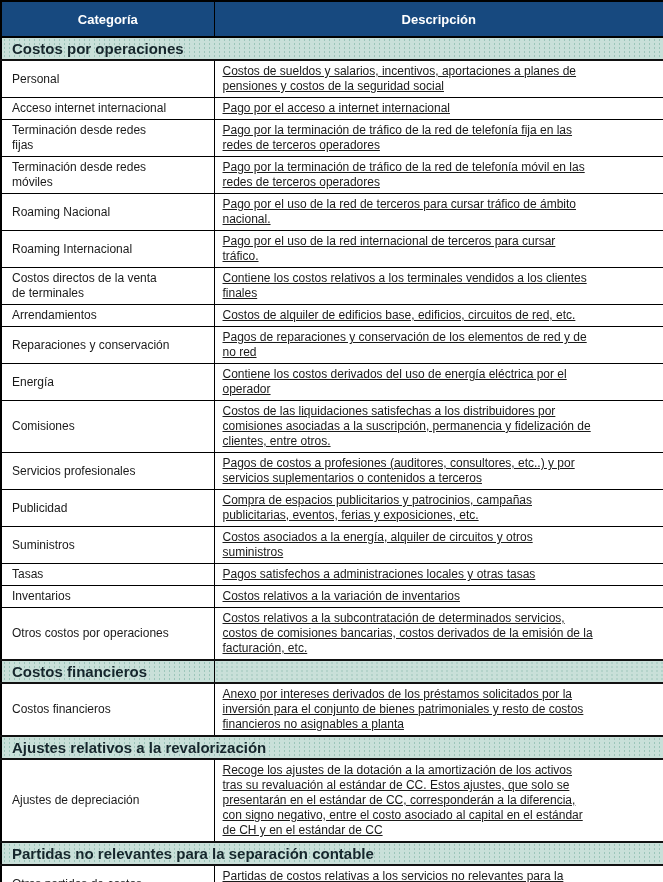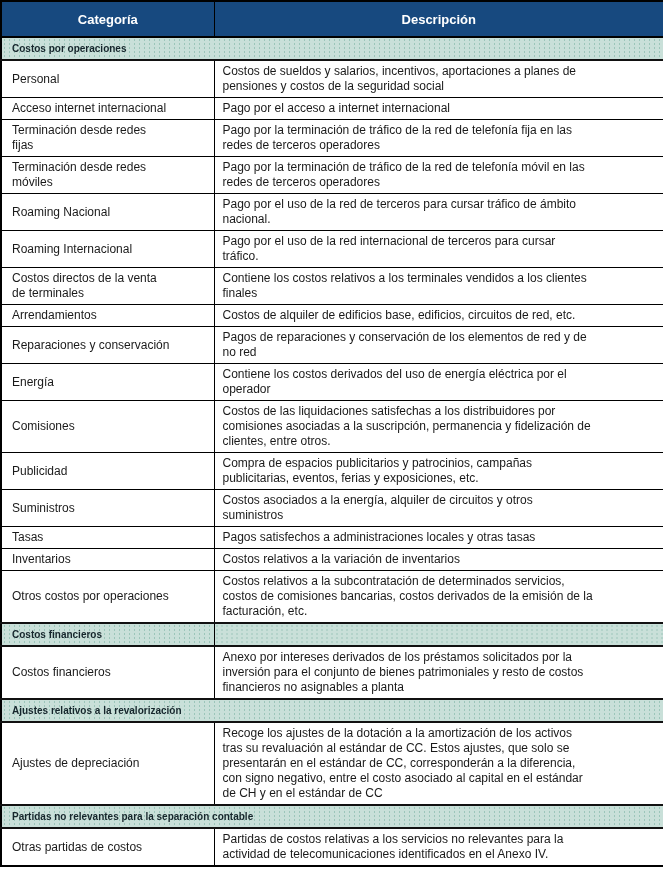--- a/index.html
+++ b/index.html
@@ -31,27 +31,27 @@
     margin-top: 45px;
   }
   .cost-table td {
     font-size: 12px;
     line-height: 15px;
     color: #1a1a1a;
     vertical-align: middle;
     white-space: pre-line;
     padding: 3px 8px 3px 10px;
   }
-  .cost-table td.desc { padding-left: 8px; }
+  .cost-table td.desc { padding-left: 8px; text-decoration: underline; }
   tr.section-row td {
     background-color: #C9E0D9;
     background-image: radial-gradient(#9CC6BA 0.8px, rgba(0,0,0,0) 0.9px);
     background-size: 5px 4px;
     font-weight: bold;
-    font-size: 10px;
+    font-size: 15px;
     color: #16262c;
     padding: 3px 6px 3px 10px;
     border-top: 2px solid #111111;
     border-bottom: 2px solid #111111;
   }
 </style>
 </head>
 <body>
 
 <table class="cost-table">
@@ -121,20 +121,25 @@
       <td class="desc">Contiene los costos derivados del uso de energía eléctrica por el
 operador</td>
     </tr>
     <tr>
       <td class="cat">Comisiones</td>
       <td class="desc">Costos de las liquidaciones satisfechas a los distribuidores por
 comisiones asociadas a la suscripción, permanencia y fidelización de
 clientes, entre otros.</td>
     </tr>
     <tr>
+      <td class="cat">Servicios profesionales</td>
+      <td class="desc">Pagos de costos a profesiones (auditores, consultores, etc..) y por
+servicios suplementarios o contenidos a terceros</td>
+    </tr>
+    <tr>
       <td class="cat">Publicidad</td>
       <td class="desc">Compra de espacios publicitarios y patrocinios, campañas
 publicitarias, eventos, ferias y exposiciones, etc.</td>
     </tr>
     <tr>
       <td class="cat">Suministros</td>
       <td class="desc">Costos asociados a la energía, alquiler de circuitos y otros
 suministros</td>
     </tr>
     <tr>

